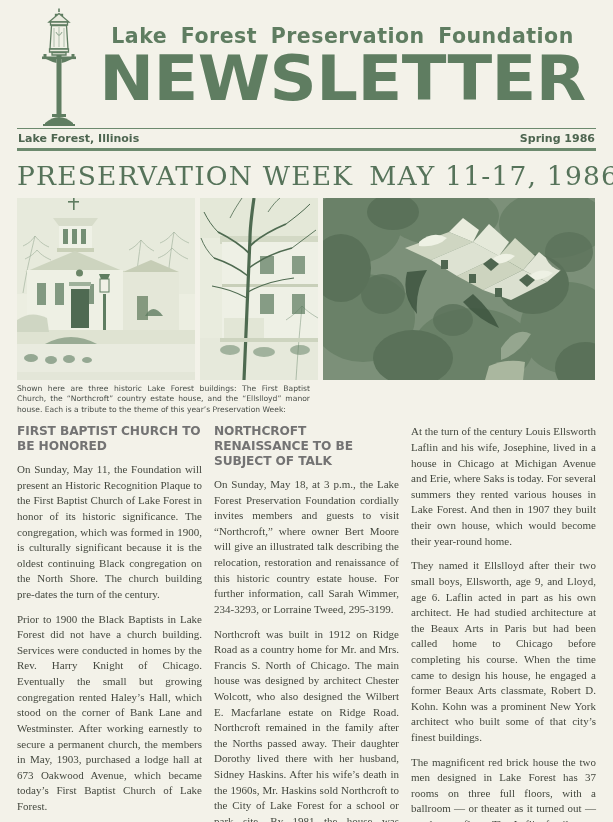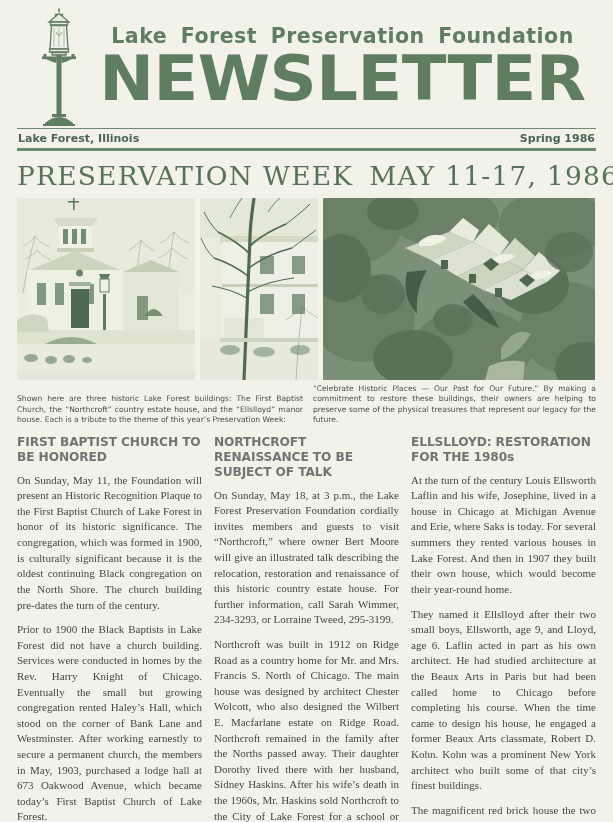--- a/index.html
+++ b/index.html
@@ -366,21 +366,20 @@
           <ellipse cx="60" cy="96" rx="22" ry="20"></ellipse>
           <ellipse cx="246" cy="54" rx="24" ry="20"></ellipse>
           <ellipse cx="130" cy="122" rx="20" ry="16"></ellipse>
         </g>
       </svg>
     </div>
   </div>
 
   <div class="captions">
     <div class="caption caption-left">Shown here are three historic Lake Forest buildings: The First Baptist Church, the “Northcroft” country estate house, and the “Ellslloyd” manor house. Each is a tribute to the theme of this year’s Preservation Week:</div>
-    <div class="caption caption-right">“Celebrate Historic Places — Our Past for Our Future.” By making a commitment to restore these buildings, their owners are helping to preserve some of the physical treasures that represent our legacy for the future.</div>
   </div>
 
   <div class="columns">
 
     <div class="column">
       <div class="col-head">FIRST BAPTIST CHURCH TO BE HONORED</div>
       <div class="col-body">
         <p>On Sunday, May 11, the Foundation will present an Historic Recognition Plaque to the First Baptist Church of Lake Forest in honor of its historic significance. The congregation, which was formed in 1900, is culturally significant because it is the oldest continuing Black congregation on the North Shore. The church building pre-dates the turn of the century.</p>
         <p>Prior to 1900 the Black Baptists in Lake Forest did not have a church building. Services were conducted in homes by the Rev. Harry Knight of Chicago. Eventually the small but growing congregation rented Haley’s Hall, which stood on the corner of Bank Lane and Westminster. After working earnestly to secure a permanent church, the members in May, 1903, purchased a lodge hall at 673 Oakwood Avenue, which became today’s First Baptist Church of Lake Forest.</p>
         <p>In the years since, the congregation and its clergy have worked continuously to improve and enhance the church building. Under the Rev. H. B. Hunter, who arrived in 1917, the building was remodeled. Under Rev. C. C. Caldwell, who came in 1921, the congregation paid off its debt and laid the church cornerstone in 1922.</p>
@@ -390,21 +389,20 @@
 
     <div class="column">
       <div class="col-head">NORTHCROFT RENAISSANCE TO BE SUBJECT OF TALK</div>
       <div class="col-body">
         <p>On Sunday, May 18, at 3 p.m., the Lake Forest Preservation Foundation cordially invites members and guests to visit “Northcroft,” where owner Bert Moore will give an illustrated talk describing the relocation, restoration and renaissance of this historic country estate house. For further information, call Sarah Wimmer, 234-3293, or Lorraine Tweed, 295-3199.</p>
         <p>Northcroft was built in 1912 on Ridge Road as a country home for Mr. and Mrs. Francis S. North of Chicago. The main house was designed by architect Chester Wolcott, who also designed the Wilbert E. Macfarlane estate on Ridge Road. Northcroft remained in the family after the Norths passed away. Their daughter Dorothy lived there with her husband, Sidney Haskins. After his wife’s death in the 1960s, Mr. Haskins sold Northcroft to the City of Lake Forest for a school or park site. By 1981 the house was abandoned and had become an “attractive nuisance.” Mr. Moore purchased the house when the City agreed to sell it if it were moved from the site. After several years of extensive renovation, Mr. Moore and his family have revitalized the quiet elegance of the large clapboard house, which now is located on a wooded site several blocks from its original location.</p>
       </div>
     </div>
 
     <div class="column">
-      <div class="col-head">ELLSLLOYD: RESTORATION FOR THE 1980s</div>
       <div class="col-body">
         <p>At the turn of the century Louis Ellsworth Laflin and his wife, Josephine, lived in a house in Chicago at Michigan Avenue and Erie, where Saks is today. For several summers they rented various houses in Lake Forest. And then in 1907 they built their own house, which would become their year-round home.</p>
         <p>They named it Ellslloyd after their two small boys, Ellsworth, age 9, and Lloyd, age 6. Laflin acted in part as his own architect. He had studied architecture at the Beaux Arts in Paris but had been called home to Chicago before completing his course. When the time came to design his house, he engaged a former Beaux Arts classmate, Robert D. Kohn. Kohn was a prominent New York architect who built some of that city’s finest buildings.</p>
         <p>The magnificent red brick house the two men designed in Lake Forest has 37 rooms on three full floors, with a ballroom — or theater as it turned out — on the top floor. The Laflin family was always involved in the arts — music, painting, and drama particularly. Ellsworth Laflin, Jr., was especially talented. He became an accomplished playwright, musician, and director, and Ellslloyd was the scene of plays, musicals, and play readings.</p>
 
       </div>
     </div>
   </div>
 
 </div>

